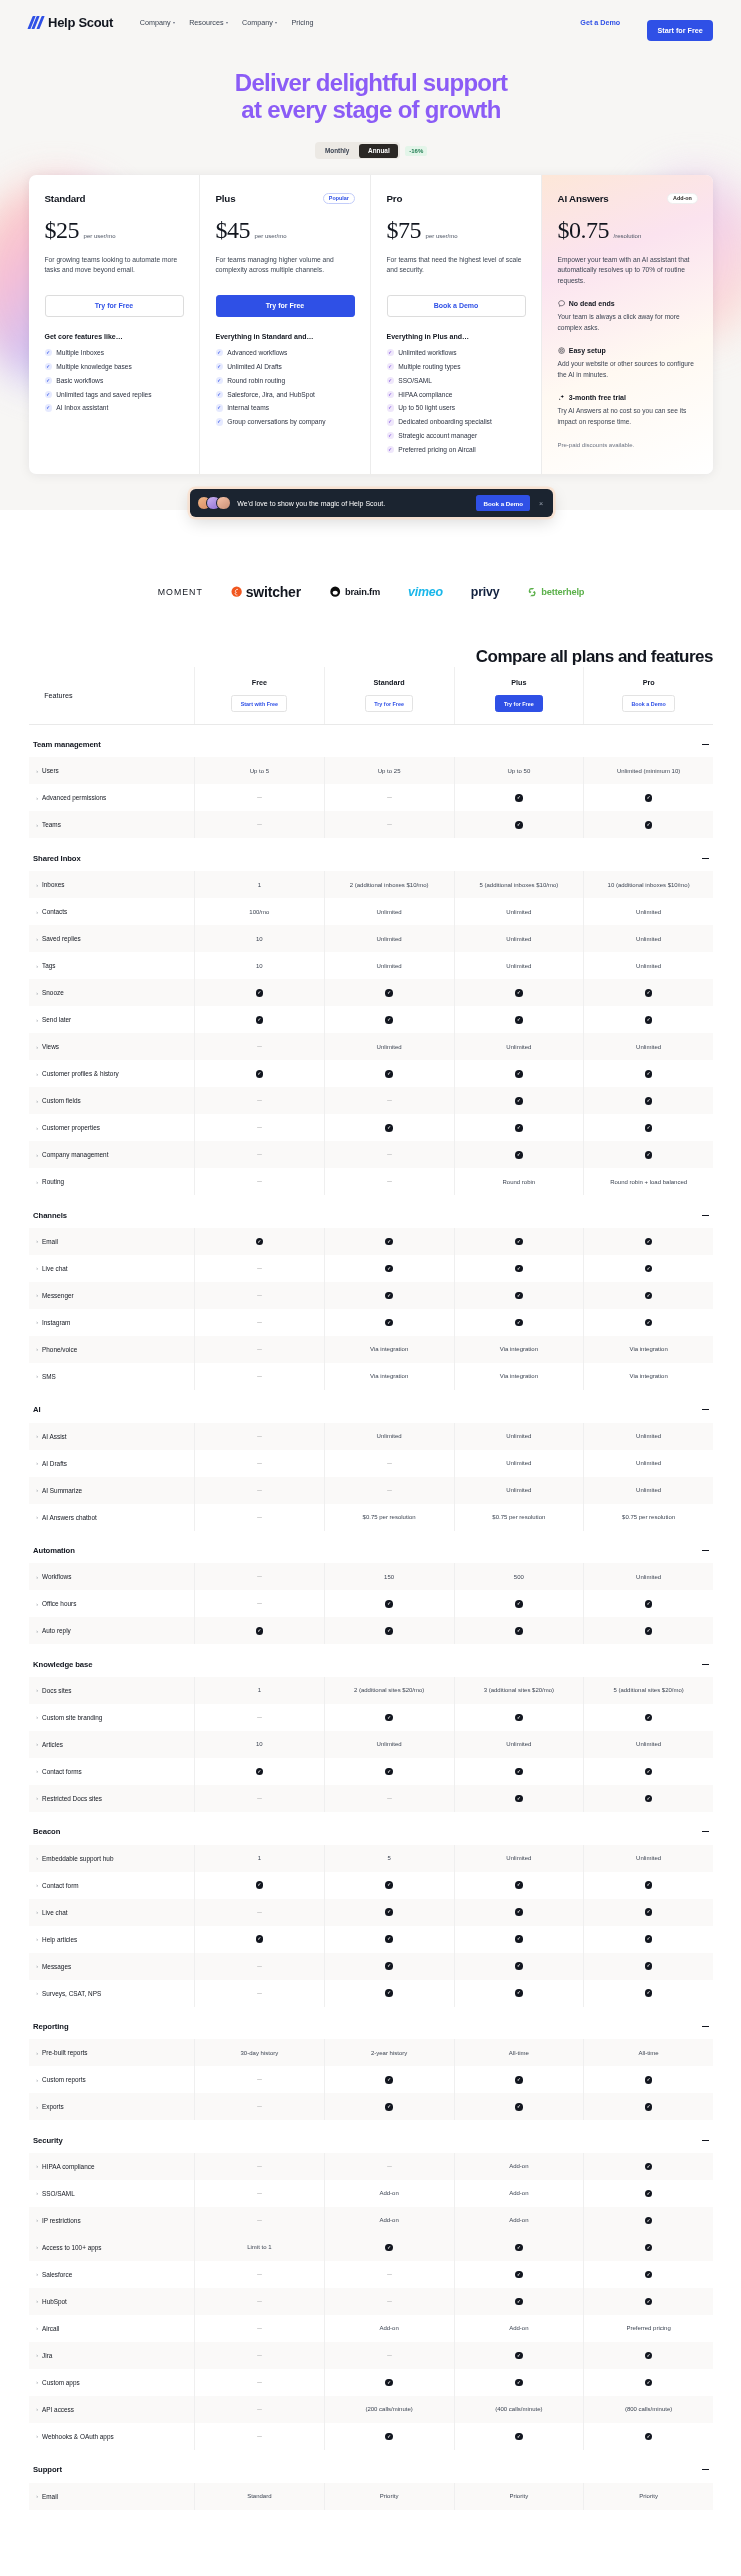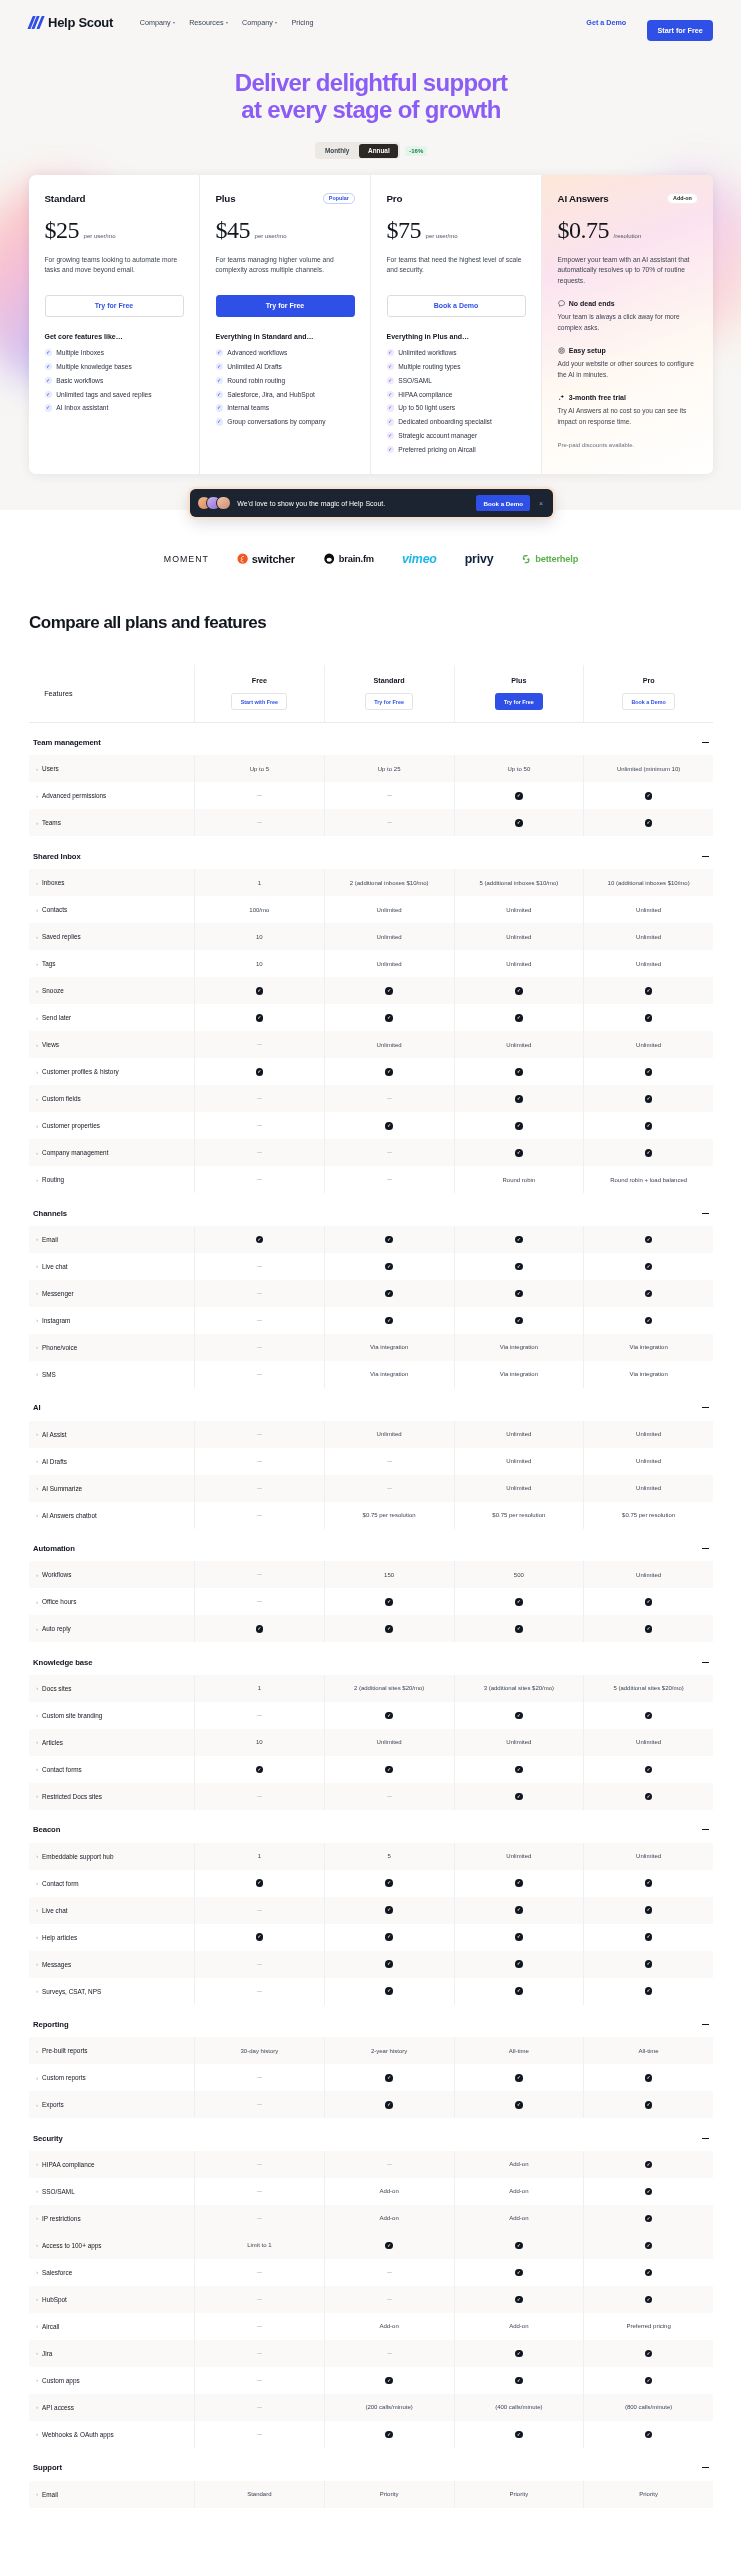--- a/index.html
+++ b/index.html
@@ -23,21 +23,21 @@
     position: absolute; top: 0; width: 3.1px; height: 13.4px;
     background: #2f50e6; transform: skewX(-22deg); border-radius: 0.5px;
   }
   .logo-mark i:nth-child(1){ left: 0.5px; }
   .logo-mark i:nth-child(2){ left: 5.2px; }
   .logo-mark i:nth-child(3){ left: 9.8px; }
   .logo-text { font-size: 13px; font-weight: 700; letter-spacing: -0.3px; color: #12161f; }
   .nav-links { display: flex; gap: 14px; margin-left: 9.3px; }
   .nav-link { font-size: 7.2px; color: #3c4452; display: flex; align-items: center; gap: 2.6px; cursor: pointer; }
   .caret { width: 0; height: 0; border-left: 1.8px solid transparent; border-right: 1.8px solid transparent; border-top: 2.1px solid #6b7280; display:inline-block; }
-  .nav-right { margin-left: auto; display: flex; align-items: center; gap: 21px; }
+  .nav-right { margin-left: auto; display: flex; align-items: center; gap: 27px; }
   .demo-link { font-size: 7.2px; font-weight: 600; color: #2f50e6; cursor: pointer; }
   .btn-primary {
     background: #2f50e6; color: #fff; font-size: 7.2px; font-weight: 700;
     padding: 6.2px 10.3px; border-radius: 4px; border: none; cursor: pointer;
     font-family: inherit;
     margin-top: 16px;
   }
 
   
   .hero { text-align: center; padding: 24px 0 0; position: relative; z-index: 2; }
@@ -133,26 +133,26 @@
   .cta-bar p { color: #fff; font-size: 7px; flex: 1; }
   .cta-bar .mini-btn {
     background: #2f50e6; color: #fff; font-size: 6.2px; font-weight: 700;
     padding: 4.6px 7.2px; border-radius: 2.6px; border: none; cursor: pointer; font-family: inherit;
   }
   .cta-bar .x { color: #9aa3b0; font-size: 7.2px; cursor: pointer; padding: 0 2.1px; }
 
   
   .logos {
     display: flex; align-items: center; justify-content: center; gap: 28px;
-    padding: 35px 0 47px;
+    padding: 67px 0 47px;
   }
   .logo-item { font-size: 10.8px; font-weight: 700; letter-spacing: -0.2px; display: flex; align-items: center; gap: 3.6px; }
 
   
-  .compare-title { text-align: left; font-size: 17px; font-weight: 700; letter-spacing: -0.5px; margin-bottom: 32px; }
+  .compare-title { text-align: right; font-size: 17px; font-weight: 700; letter-spacing: -0.5px; }
   .table-wrap { padding: 0 29px 20.6px; }
   .trow { display: grid; grid-template-columns: 165px repeat(4, 1fr); }
   .thead { border-bottom: 0.5px solid #e9e9e9; }
   .thead .tcell { padding: 11.3px 5.2px; text-align: center; border-left: 0.5px solid #efefef; }
   .thead .tcell:first-child { border-left: none; text-align: left; padding-left: 7.2px; display:flex; align-items:center;margin-left:8px; }
   .thead .plan-name { font-size: 7.2px; font-weight: 700; color: #12161f; }
   .thead .mini-cta {
     display: inline-block; margin-top: 8.2px; font-size: 5.4px; font-weight: 700;
     padding: 4.6px 8.2px; border-radius: 2.6px; border: 0.5px solid #e3e3e3; background: #fff;
     color: #2f50e6; cursor: pointer; font-family: inherit;
@@ -418,21 +418,21 @@
   <span class="x">×</span>
 </div>
 
 <div class="logos">
   <span class="logo-item" style="letter-spacing:1px;font-weight:500;font-size:8.8px">MOMENT</span>
   <span class="logo-item">
     <svg width="11.3" height="11.3" viewBox="0 0 22 22">
         <circle cx="11" cy="11" r="10" fill="#f1571f"></circle>
         <path d="M13.5 6.5c-3 0-5 1.6-5 3.6s2 2.4 2 2.4-2.5.4-2.5 2.2 2 2.8 4.5 2.8" fill="none" stroke="#fff" stroke-width="1.6"></path>
       </svg>
-    <span style="font-size:11px">switcher</span>
+    <span style="font-size:14px">switcher</span>
   </span>
   <span class="logo-item">
     <svg width="12.4" height="12.4" viewBox="0 0 24 24">
         <ellipse cx="12" cy="11" rx="9.5" ry="10" fill="#0c0c0c"></ellipse>
         <ellipse cx="12" cy="13" rx="5" ry="4" fill="#fff"></ellipse>
       </svg>
     <span style="font-size:9.3px">brain.fm</span>
   </span>
   <span class="logo-item" style="color:#1ab7ea;font-style:italic;font-size:12.4px">vimeo</span>
   <span class="logo-item" style="color:#12213f;font-size:12.4px">privy</span>

